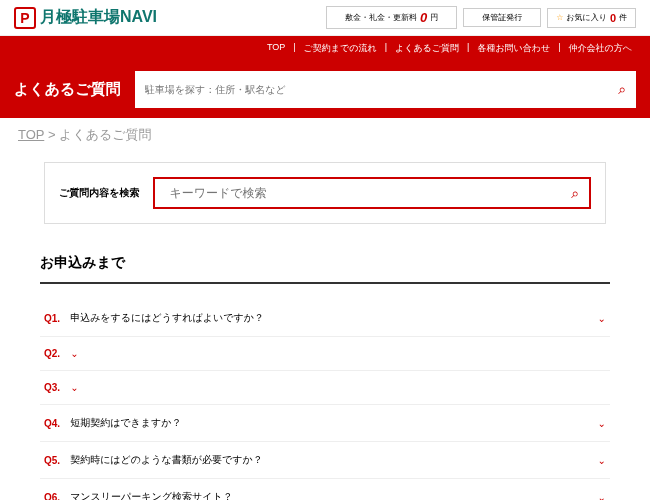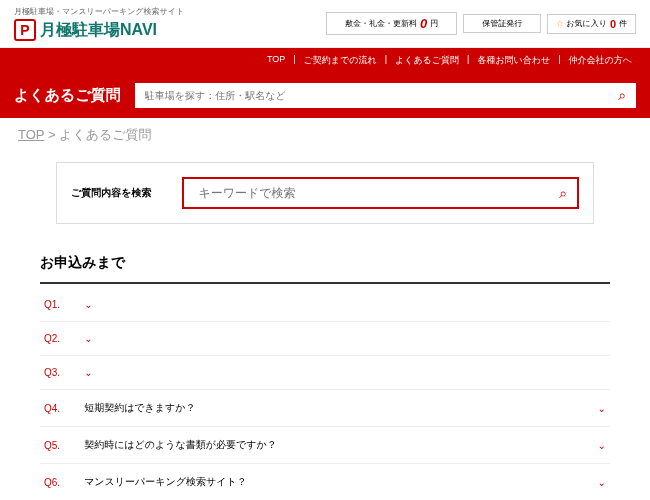--- a/index.html
+++ b/index.html
@@ -15,42 +15,41 @@
 .zero{color:#c00;font-size:13px;font-weight:bold;font-style:italic}
 .fav-btn{border:1px solid #ccc;padding:3px 8px;font-size:8px;display:flex;align-items:center;gap:3px}
 .fav-star{color:#f90}
 .fav-num{color:#c00;font-weight:bold;font-size:11px}
 .nav{background:#c00;display:flex;justify-content:flex-end;padding:6px 14px;gap:4px}
 .nav-item{color:#fff;font-size:9px;padding:0 4px}
 .nav-sep{color:#fff;font-size:9px}
 .searchbar{background:#c00;display:flex;align-items:center;padding:10px 14px;gap:14px}
 .page-title{color:#fff;font-size:15px;font-weight:bold;flex-shrink:0}
 .search-wrap{flex:1;display:flex;background:#fff}
-.search-input{flex:1;border:none;padding:7px 10px;font-size:10px;outline:none}
+.search-input{flex:1;border:none;padding:13px 10px;font-size:10px;outline:none}
 .search-btn{background:#fff;border:none;padding:0 10px;color:#c00;font-size:14px;cursor:pointer}
 .breadcrumb{padding:8px 18px;font-size:13px;color:#999}
 .breadcrumb a{color:#999;text-decoration:underline}
 .content{padding:0 40px 20px}
-.faq-search-box{border:1px solid #ddd;padding:14px;display:flex;align-items:center;gap:31px;margin:10px 16px 20px}
+.faq-search-box{border:1px solid #ddd;padding:14px;display:flex;align-items:center;gap:14px;margin:10px 4px 20px}
 .faq-search-label{font-size:10px;font-weight:bold}
 .faq-search-field{flex:1;display:flex;border:2px solid #c00}
 .faq-search-input{flex:1;border:none;padding:7px 14px;font-size:12px;outline:none}
 .faq-search-btn{background:#fff;border:none;padding:0 10px;color:#c00;font-size:14px;cursor:pointer}
-.section-title{font-size:14px;font-weight:bold;padding:10px 0;border-bottom:2px solid #333;margin-bottom:4px}
+.section-title{font-size:14px;font-weight:bold;padding:10px 0;border-bottom:2px solid #333;margin-bottom:16px}
 .faq-item{display:flex;align-items:center;padding:11px 4px;border-bottom:1px solid #eee;cursor:pointer}
-.faq-q{color:#c00;font-weight:normal;font-size:10px;margin-right:24px;flex-shrink:0}
+.faq-q{color:#c00;font-weight:bold;font-size:10px;margin-right:10px;flex-shrink:0}
 .faq-text{flex:1;font-size:10px}
 .faq-chev{color:#c00;font-size:10px}
 </style>
 </head>
 <body>
 
 <div class="topbar">
   <div class="logo-area">
-    <div class="tagline">月極駐車場・マンスリーパーキング検索サイト</div>
     <div class="logo">
       <div class="logo-p">P</div>
       <div class="logo-text">月極駐車場NAVI</div>
     </div>
   </div>
   <div class="top-right">
     <div class="info-box">
       <span>敷金・礼金・更新料</span>
       <span class="zero">0</span>
       <span>円</span>
@@ -100,20 +99,21 @@
         <span>⌕</span>
       </button>
     </div>
   </div>
 
   <div class="section-title">お申込みまで</div>
 
   <div id="faq-list">
       <div class="faq-item">
         <span class="faq-q">Q1.</span>
+        <span class="faq-text">申込みをするにはどうすればよいですか？</span>
         <span class="faq-chev">⌄</span>
       </div>
       <div class="faq-item">
         <span class="faq-q">Q2.</span>
         <span class="faq-chev">⌄</span>
       </div>
       <div class="faq-item">
         <span class="faq-q">Q3.</span>
         <span class="faq-chev">⌄</span>
       </div>

